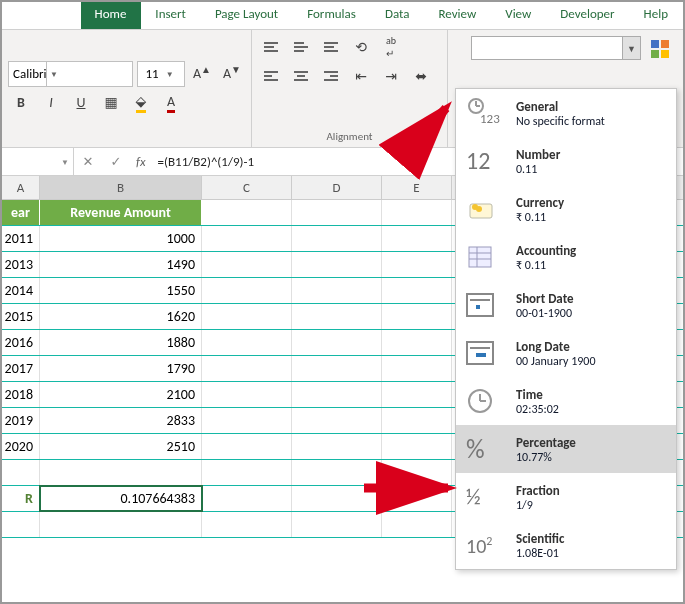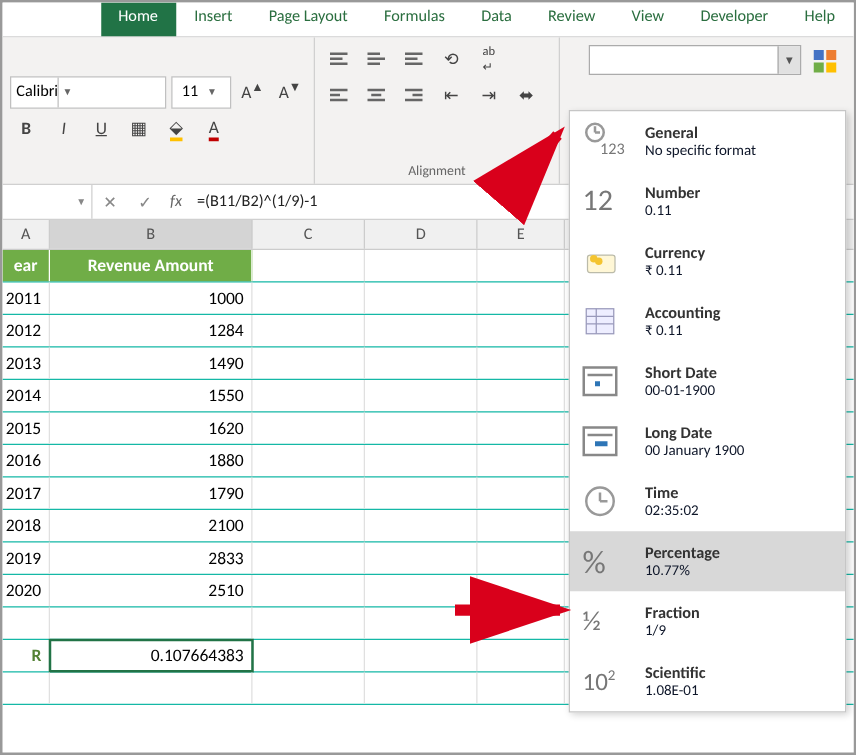--- a/index.html
+++ b/index.html
@@ -210,27 +210,20 @@
       <div class="cell cE"></div>
     </div>
     <div class="trow">
         <div class="cell cA num">2011</div>
         <div class="cell cB num">1000</div>
         <div class="cell cC"></div>
         <div class="cell cD"></div>
         <div class="cell cE"></div>
       </div>
       <div class="trow">
-        <div class="cell cA num">2012</div>
-        <div class="cell cB num">1284</div>
-        <div class="cell cC"></div>
-        <div class="cell cD"></div>
-        <div class="cell cE"></div>
-      </div>
-      <div class="trow">
         <div class="cell cA num">2013</div>
         <div class="cell cB num">1490</div>
         <div class="cell cC"></div>
         <div class="cell cD"></div>
         <div class="cell cE"></div>
       </div>
       <div class="trow">
         <div class="cell cA num">2014</div>
         <div class="cell cB num">1550</div>
         <div class="cell cC"></div>

